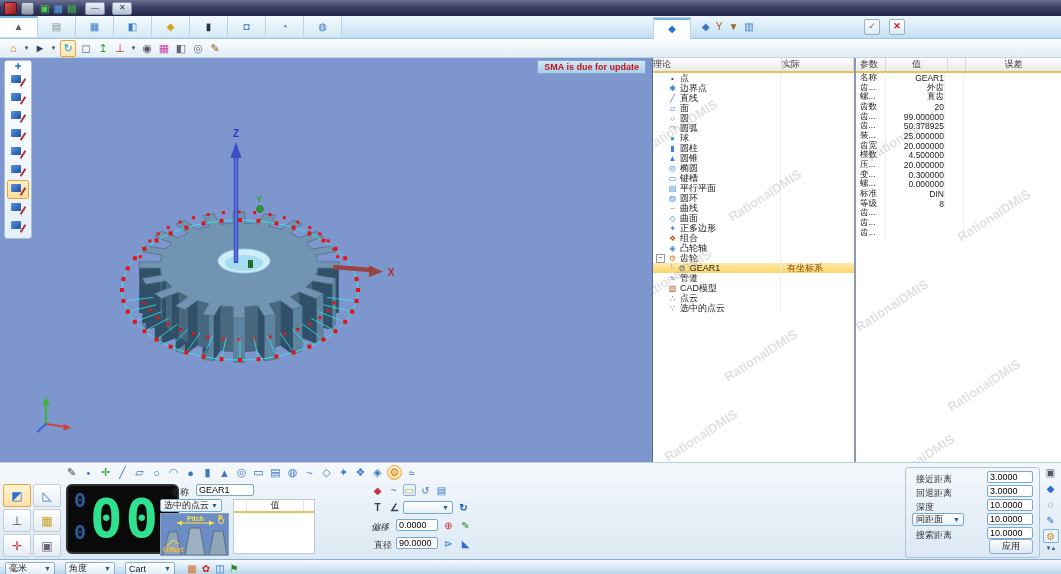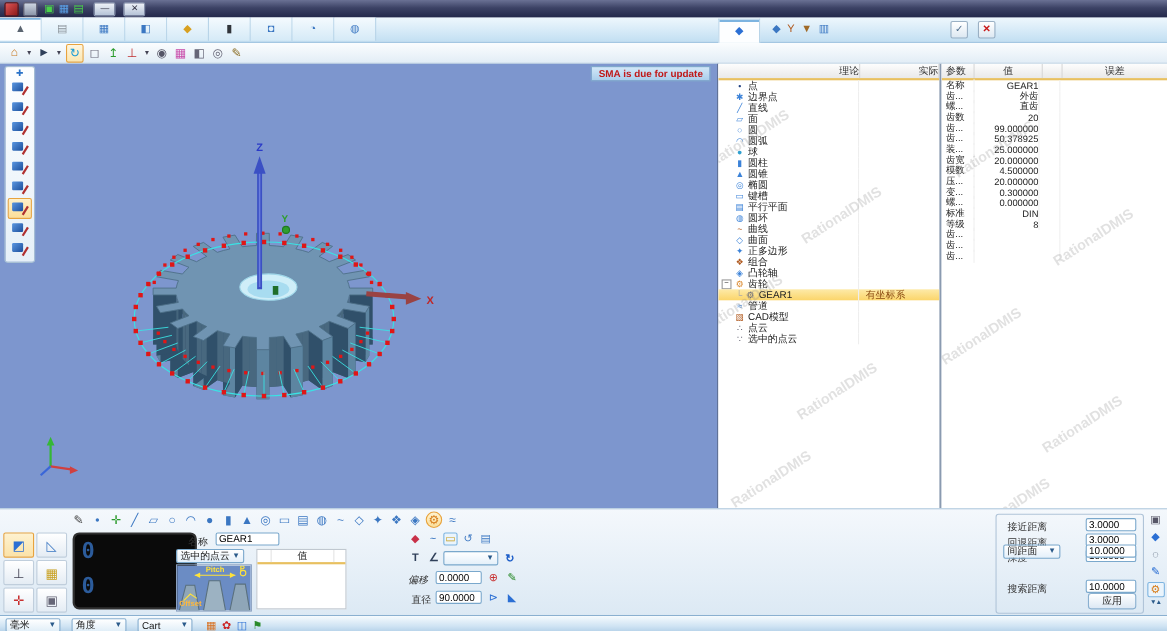--- a/index.html
+++ b/index.html
@@ -54,21 +54,21 @@
   .pb{position:relative;width:20px;height:17px;border-radius:2px;}
   .pb.sel{background:linear-gradient(#fef0c8,#fcdf9a);border:1px solid #e8a33d;}
   .cube{position:absolute;left:3px;top:3px;width:10px;height:8px;border-radius:1px;
     background:linear-gradient(135deg,#5a96e0,#1c4f9c);}
   .styl{position:absolute;right:4px;bottom:2px;width:2px;height:9px;background:#b03030;
     transform:rotate(32deg);}
   
   #treepanel{position:relative;width:201px;background:#fff;border-right:2px solid #8a9ab0;overflow:hidden;}
   .phead{display:flex;height:13px;background:linear-gradient(#fdfdfd,#e9e9e9);
     border-bottom:2px solid #e8c060;color:#333;}
-  .phead div{text-align:right;line-height:12px;border-right:1px solid #d8d8d8;}
+  .phead div{text-align:left;line-height:12px;border-right:1px solid #d8d8d8;}
   #th1{width:128px;} #th2{flex:1;}
   #treelist{position:relative;}
   .trow{position:relative;display:flex;height:10px;align-items:center;}
   .tc1{width:128px;height:100%;display:flex;align-items:center;gap:3px;padding-left:15px;
     box-sizing:border-box;border-right:1px solid #eee;}
   .tc2{flex:1;padding-left:6px;color:#8a4a10;}
   .ti{font-size:8px;width:9px;text-align:center;line-height:9px;}
   .tl{white-space:nowrap;}
   .trow.selrow{background:linear-gradient(#fdeaa8,#fbd56a);}
   .trow.child .tc1{padding-left:24px;}
@@ -782,20 +782,21 @@
         <div class="lg" style="color: rgb(59, 119, 194);">◺</div>
         <div class="lg" style="color: rgb(68, 68, 85);">⊥</div>
         <div class="lg" style="color: rgb(200, 160, 32);">▦</div>
         <div class="lg" style="color: rgb(200, 48, 48);">✛</div>
         <div class="lg" style="color: rgb(102, 102, 119);">▣</div>
       </div>
 
     <div id="counter">
       <span class="cd-small" style="top:2px;">0</span>
       <span class="cd-small" style="top:34px;">0</span>
+      <span class="cd-big">00</span>
     </div>
 
     <span class="flabel" style="left:171px;top:23px;">名称</span>
     <input class="fin" style="left: 196px; top: 21px; width: 58px;" value="GEAR1">
 
     <div class="dd" style="left:160px;top:36px;width:62px;">
       <span class="ddt">选中的点云</span>
       <span class="ddc">▼</span>
     </div>
 
@@ -863,21 +864,21 @@
           <input class="fin min" value="3.0000" style="">
         </div>
         <div class="mrow" style="top: 17px;">
           <span class="mlab">回退距离</span>
           <input class="fin min" value="3.0000" style="">
         </div>
         <div class="mrow" style="top: 31px;">
           <span class="mlab">深度</span>
           <input class="fin min" value="10.0000" style="">
         </div>
-        <div class="mrow" style="top: 27px;">
+        <div class="mrow" style="top: 45px;">
           <div class="dd" style="position: absolute; left: 2px; top: 0px; width: 52px;">
             <span class="ddt">间距面</span>
             <span class="ddc">▼</span>
           </div>
           <input class="fin min" value="10.0000" style="">
         </div>
         <div class="mrow" style="top: 59px;">
           <span class="mlab">搜索距离</span>
           <input class="fin min" value="10.0000" style="">
         </div>

